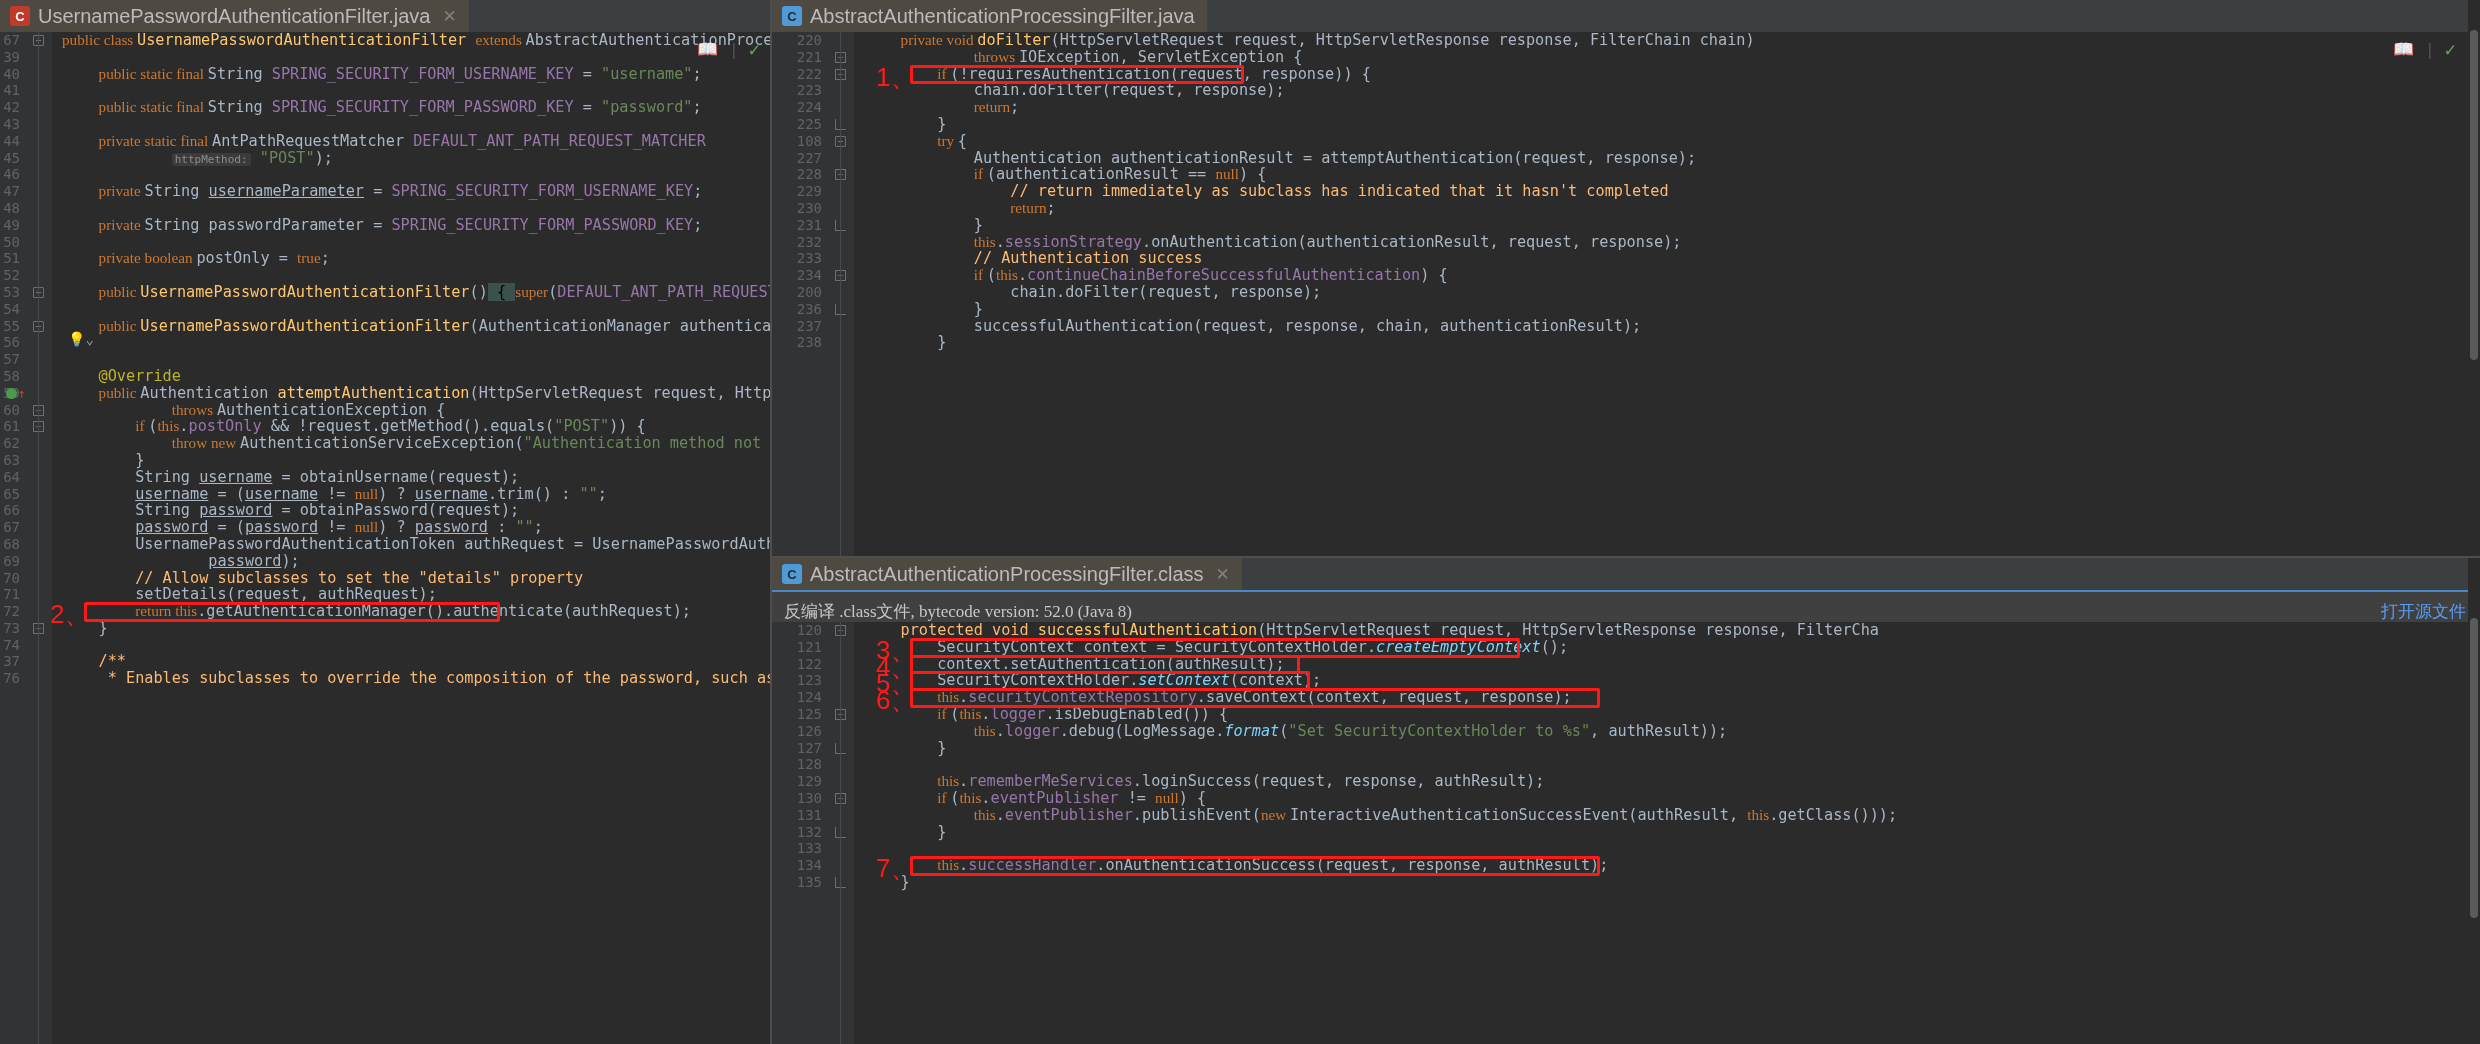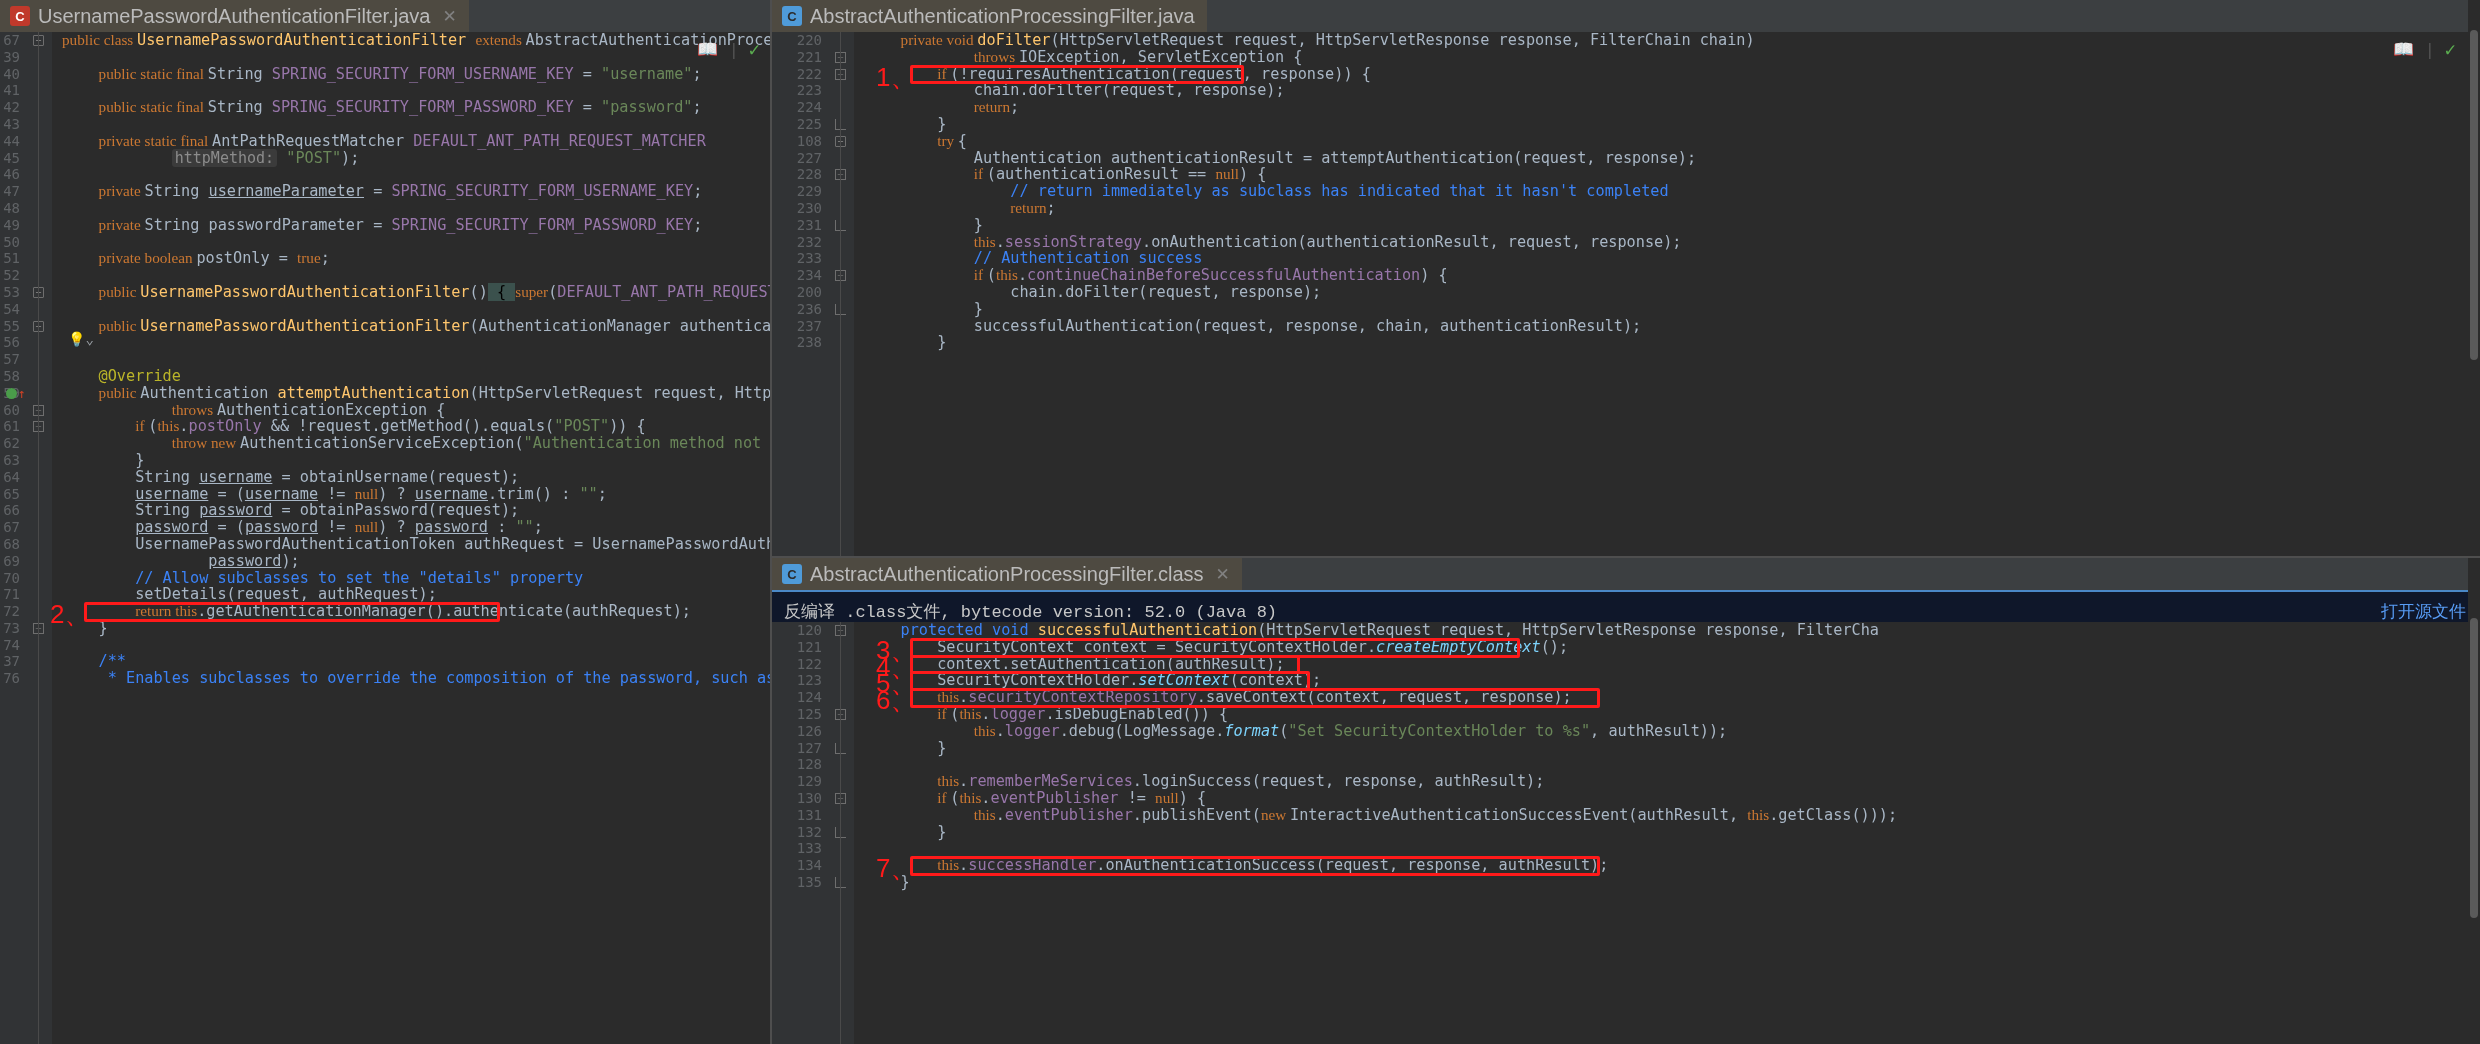--- a/index.html
+++ b/index.html
@@ -83,31 +83,31 @@
     position: relative;
     padding-left: 10px;
     white-space: pre;
     overflow: hidden;
   }
   .line { height: 16.8px; line-height: 16.8px; white-space: pre; }
 
   
   .kw   { color: #cc7832; font-family: Liberation Serif, serif; }
   .str  { color: #6a8759; }
-  .cmt  { color: #3b82f6; }
+  .cmt  { color: #fdba74; }
   .ann  { color: #bbb529; }
   .mth  { color: #ffc66d; }
   .fld  { color: #9876aa; }
   .sfld { color: #9876aa; }
   .smth { color: #7dd3fc; font-style: italic; }
   .pln  { color: #a9b7c6; }
   .lvar { color: #a9b7c6; text-decoration: underline; }
   .hintp {
     color: #8c8c8c; background: #3b3b3b;
-    border-radius: 3px; padding: 0 3px; font-size: 15px;
+    border-radius: 3px; padding: 0 3px; font-size: 11px;
   }
   .bracehl { background: #3b514d; }
 
   
   .redbox {
     position: absolute;
     border: 3px solid #ff1a1a;
     border-radius: 2px;
     pointer-events: none;
   }
@@ -127,25 +127,25 @@
     display: flex; align-items: center; gap: 10px;
     padding: 4px 10px 0 0;
     z-index: 6;
   }
   .widget-ico { color: #a6a6a6; font-size: 17px; }
   .widget-ok  { color: #5aab4f; font-size: 19px; }
 
   
   .notice {
     height: 40px;
-    background: #0f172a;
+    background: #404040;
     border-top: 2px solid #4a88c7;
     display: flex; align-items: center; justify-content: space-between;
     padding: 0 14px 0 12px;
-    font-family: Liberation Mono, monospace;
+    font-family: Liberation Serif, serif;
     font-size: 17px;
     color: #c8c8c8;
     white-space: nowrap;
   }
   .notice .link { color: #589df6; cursor: pointer; }
 
   
   .vscroll {
     position: absolute; right: 0; top: 0; bottom: 0;
     width: 12px; background: #2b2b2b;

